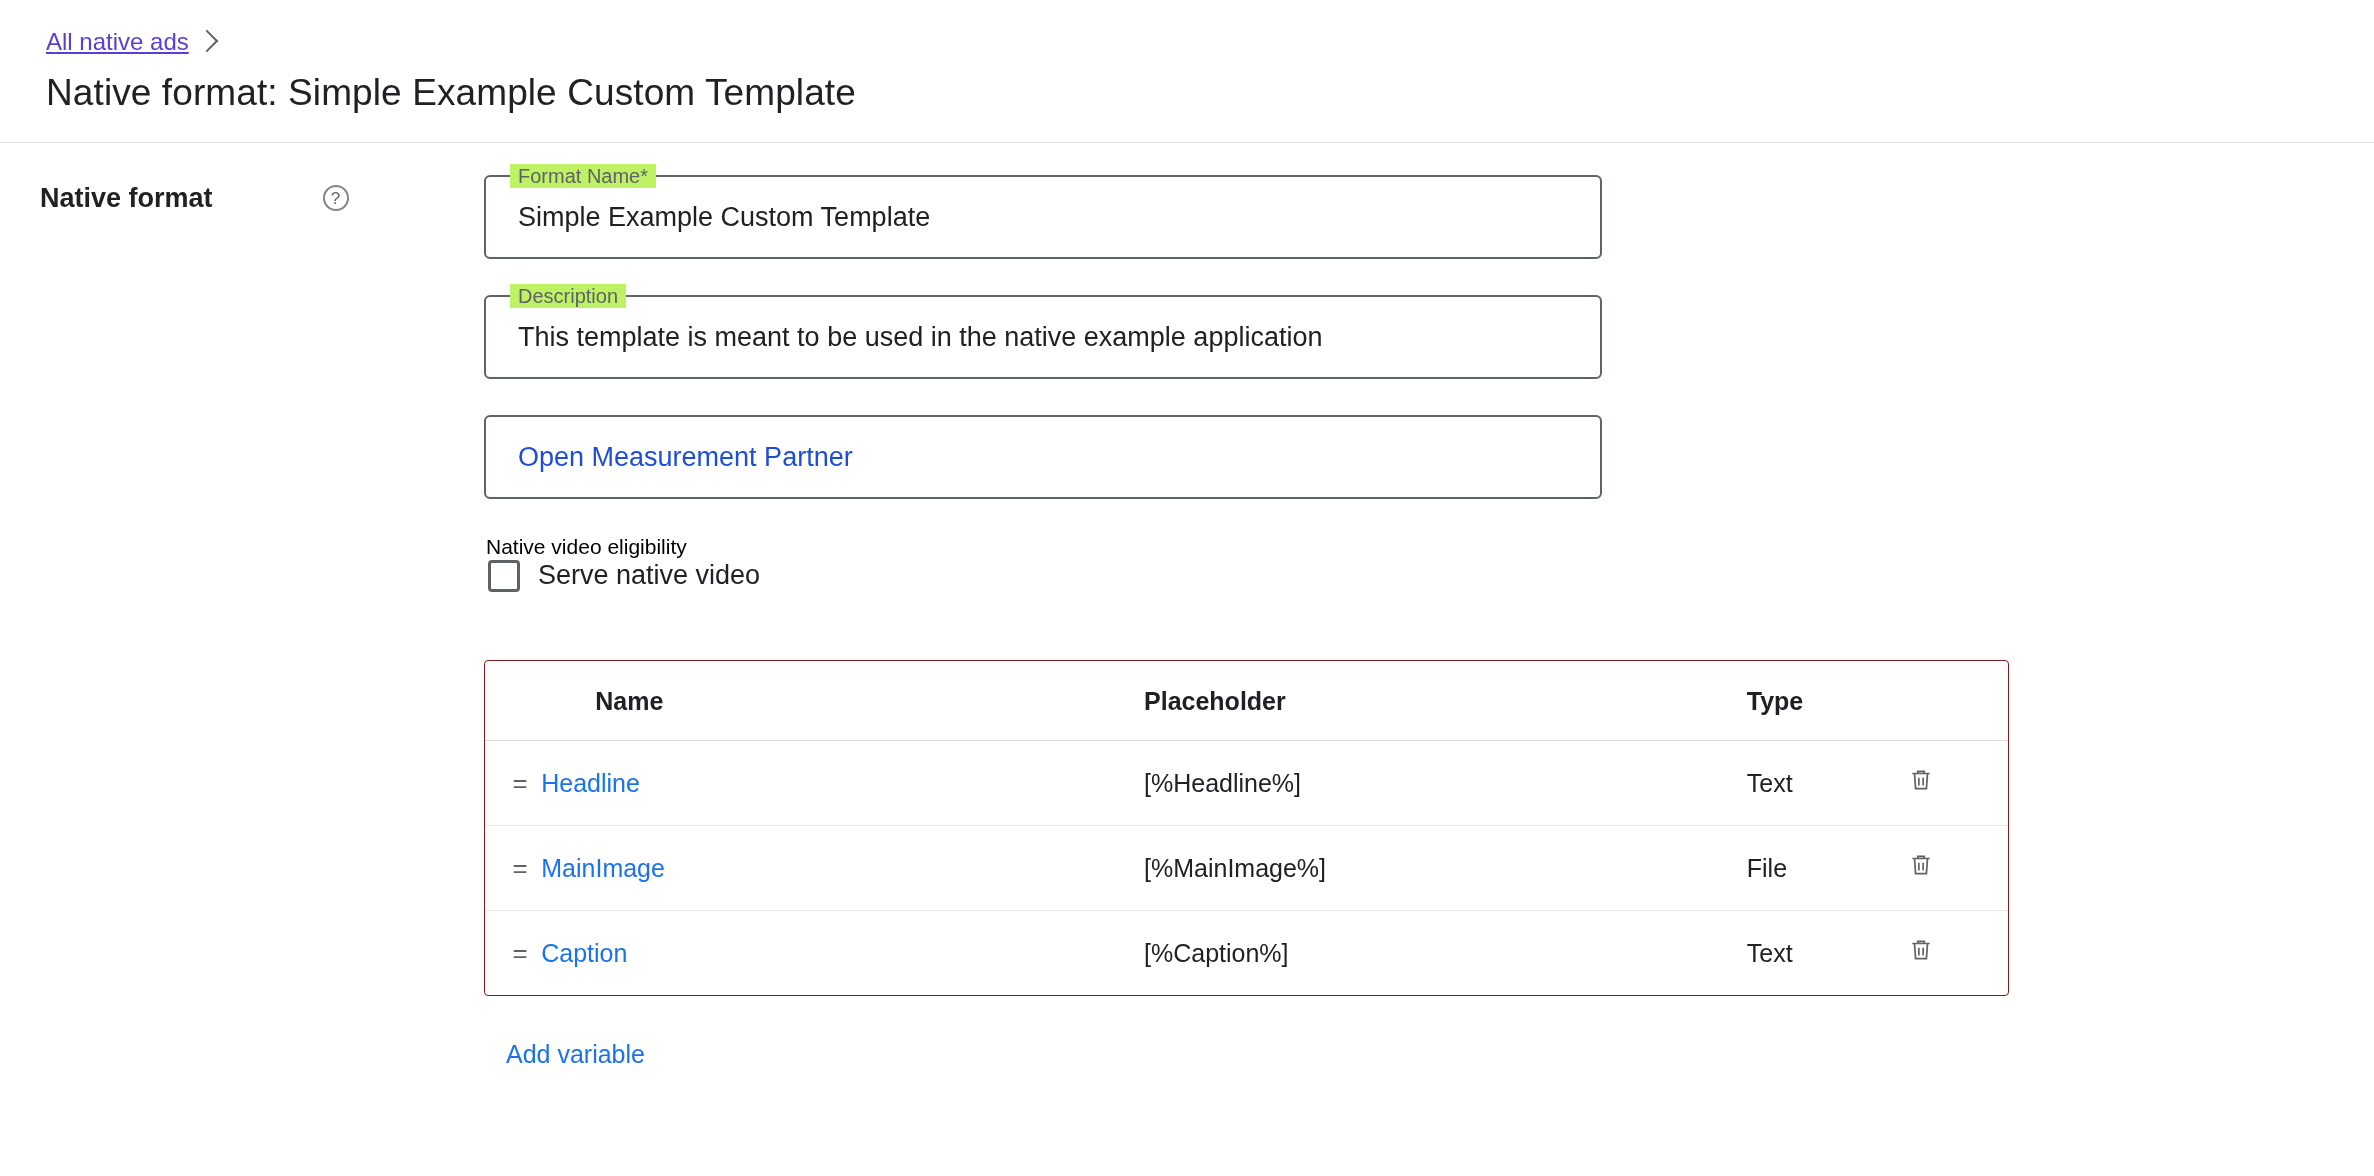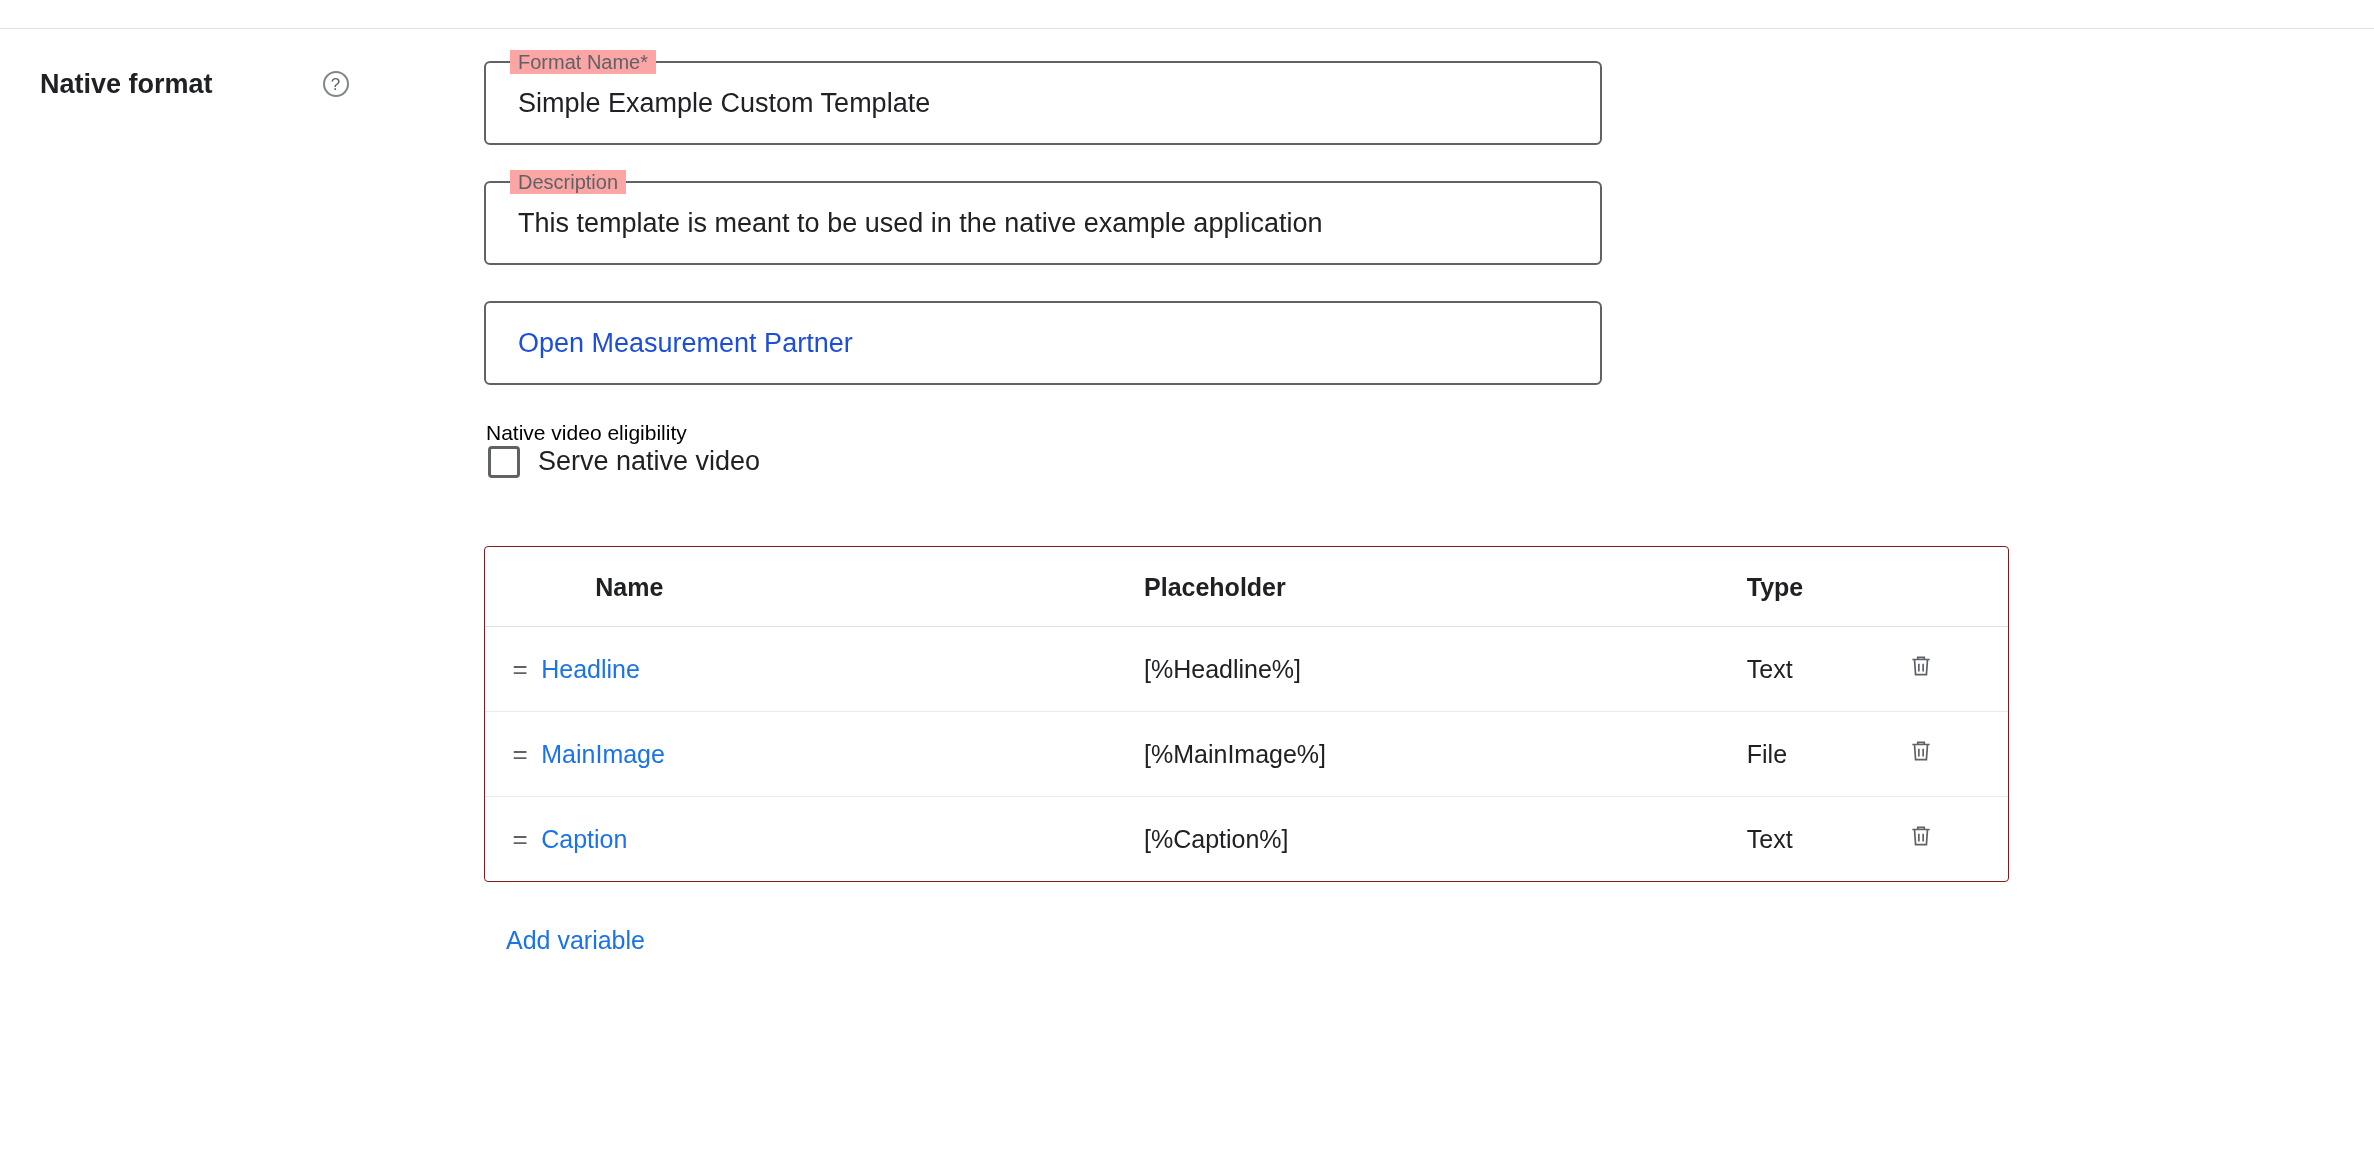--- a/index.html
+++ b/index.html
@@ -102,21 +102,21 @@
     border: 2px solid #5f6368;
     border-radius: 6px;
     box-sizing: border-box;
     margin-bottom: 36px;
     background: #fff;
   }
   .field-legend {
     position: absolute;
     top: -13px;
     left: 24px;
-    background: #fca5a5;
+    background: #bef264;
     padding: 0 8px;
     font-size: 20px;
     color: #5f6368;
     line-height: 24px;
   }
   .field-value {
     position: absolute;
     left: 32px;
     top: 0;
     height: 100%;
@@ -224,20 +224,27 @@
     font-weight: 500;
     cursor: pointer;
     display: inline-block;
   }
 </style>
 </head>
 <body>
 
 <div id="page">
 
+  <div class="header">
+    <div class="breadcrumb">
+      <span class="breadcrumb-link">All native ads</span>
+      <span class="breadcrumb-chevron"></span>
+    </div>
+    <div class="page-title">Native format: Simple Example Custom Template</div>
+  </div>
   <div class="header-divider"></div>
 
   <div class="body-area">
 
     <div class="section-label-col">
       <div class="section-label">Native format</div>
       <div class="help-icon">?</div>
     </div>
 
     <div class="fields-col">

